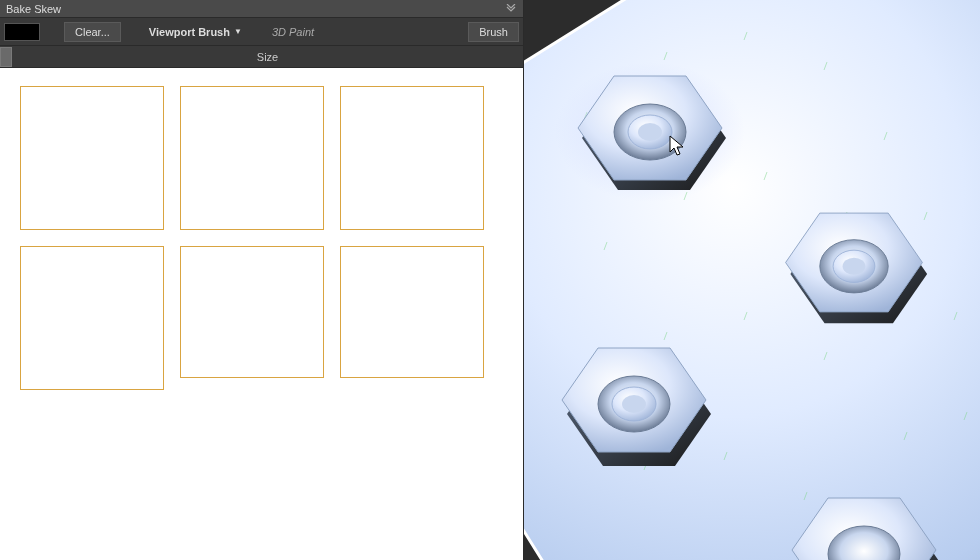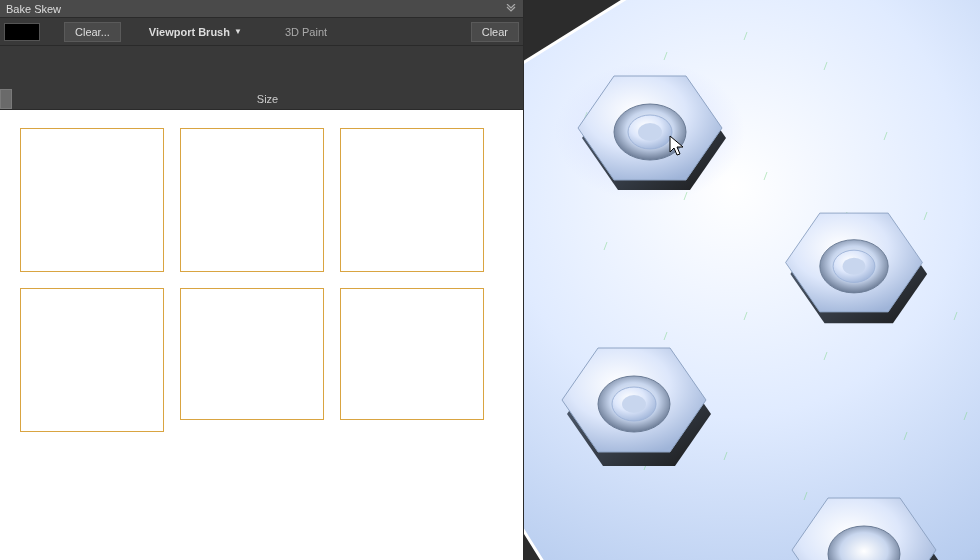--- a/index.html
+++ b/index.html
@@ -8,23 +8,23 @@
   .panel { width: 524px; height: 100%; background: #393939; display: flex; flex-direction: column; border-right: 1px solid #2a2a2a; }
   .title-bar { height: 18px; background: #4a4a4a; display: flex; align-items: center; padding: 0 6px; font-size: 11px; color: #ddd; border-bottom: 1px solid #2a2a2a; }
   .title-bar .spacer { flex: 1; }
   .collapse-icon { width: 12px; height: 12px; display: flex; align-items: center; justify-content: center; }
   .collapse-icon svg { width: 10px; height: 10px; }
   .toolbar { height: 28px; background: #393939; display: flex; align-items: center; padding: 0 4px; gap: 24px; border-bottom: 1px solid #2a2a2a; }
   .color-swatch { width: 36px; height: 18px; background: #000; border: 1px solid #555; }
   .btn { background: #4a4a4a; border: 1px solid #5a5a5a; color: #ddd; font-size: 11px; padding: 2px 10px; height: 20px; display: flex; align-items: center; cursor: pointer; }
   .dropdown { display: flex; align-items: center; font-size: 11px; color: #ddd; cursor: pointer; padding: 0 4px; font-weight: bold; }
   .dropdown .caret { margin-left: 4px; font-size: 8px; }
-  .mode-label { font-size: 11px; color: #aaa; margin-left: 15px; }
+  .mode-label { font-size: 11px; color: #aaa; margin-left: 2px; font-style: italic; }
   .toolbar .spacer { flex: 1; }
-  .sliders { height: 22px; background: #393939; display: flex; border-bottom: 1px solid #2a2a2a; margin-top: 42px; }
+  .sliders { height: 22px; background: #393939; display: flex; border-bottom: 1px solid #2a2a2a; }
   .slider-col { flex: 1; display: flex; align-items: center; border-right: 1px solid #2a2a2a; position: relative; }
   .slider-col:last-child { border-right: none; }
   .slider-handle { width: 12px; height: 20px; background: #6a6a6a; border: 1px solid #7a7a7a; cursor: ew-resize; flex-shrink: 0; }
   .slider-label { flex: 1; text-align: center; font-size: 11px; color: #ccc; }
   .canvas-area { flex: 1; background: #fff; padding: 18px 20px; display: flex; flex-wrap: wrap; gap: 16px; align-content: flex-start; overflow: hidden; }
   .tile { width: 144px; height: 144px; border: 1px solid #d9a441; background: #fff; cursor: pointer; }
   .tile.partial { height: 132px; }
   .viewport { flex: 1; height: 100%; background: #2c2c2c; position: relative; overflow: hidden; }
   .viewport svg { width: 100%; height: 100%; display: block; }
   .cursor { position: absolute; pointer-events: none; }
@@ -46,21 +46,21 @@
     </div>
     <div class="toolbar">
       <div class="color-swatch"></div>
       <div class="btn">Clear...</div>
       <div class="dropdown">
         <span>Viewport Brush</span>
         <span class="caret">▼</span>
       </div>
       <span class="mode-label">3D Paint</span>
       <span class="spacer"></span>
-      <div class="btn">Clear</div>
+      <div class="btn">Brush</div>
     </div>
     <div class="sliders">
       <div class="slider-col">
         <div class="slider-handle"></div>
         <div class="slider-label">Size</div>
       </div>
     </div>
     <div class="canvas-area">
       <div class="tile"></div>
       <div class="tile"></div>

